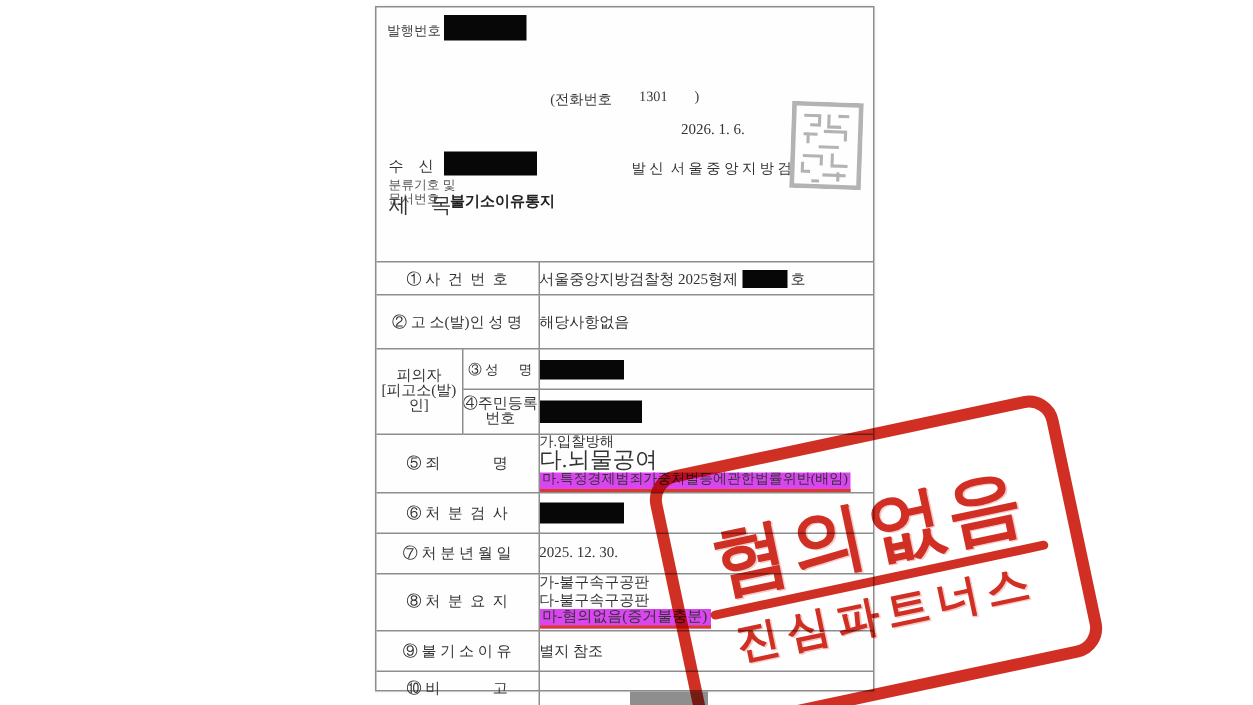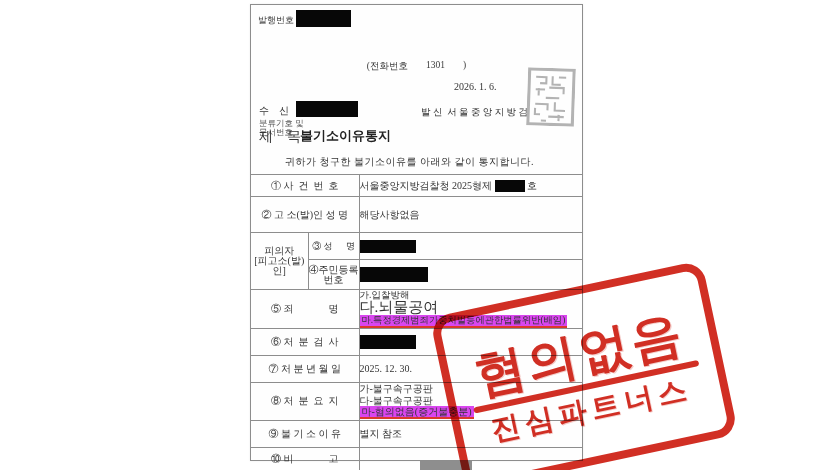--- a/index.html
+++ b/index.html
@@ -22,21 +22,21 @@
   .issue-label{left:7px;top:9px;font-size:9px;color:#444;}
   .issue-bar{left:45px;top:5px;width:55px;height:17px;}
   .doc-title{left:0;right:0;top:25px;text-align:center;font-size:17px;letter-spacing:3px;font-weight:600;color:#333;}
   .phone-row{left:0;right:0;top:55px;display:flex;justify-content:center;gap:18px;font-size:9.5px;color:#3a3a3a;text-align:center;}
   .class-block{left:8px;top:70px;font-size:8.5px;line-height:9px;color:#555;margin-top:44px;}
   .date-line{left:203px;top:76px;font-size:10px;color:#333;}
   .recv-label{left:8px;top:99px;font-size:10px;color:#333;}
   .recv-bar{left:45px;top:96px;width:62px;height:16px;}
   .sender-line{left:170px;top:101px;font-size:9.5px;color:#333;}
   .subject-label{left:8px;top:123px;font-size:14px;color:#333;}
-  .subject-value{left:49px;top:122px;font-size:13px;font-weight:bold;color:#222;}
+  .subject-value{left:49px;top:122px;font-size:10px;font-weight:bold;color:#222;}
   .intro-line{left:34px;top:150px;font-size:10px;color:#333;letter-spacing:.5px;}
   
   .seal{left:276px;top:63px;transform:rotate(2deg);opacity:.75;}
   
   .wm{left:128px;top:176px;width:150px;text-align:center;z-index:0;pointer-events:none;}
   .wm-bars{display:flex;justify-content:center;gap:7px;height:62px;}
   .wm-bars div{width:9px;background:#efefef;}
   .wm-kr{font-size:34px;font-weight:bold;color:#ebebeb;letter-spacing:4px;margin-top:2px;font-family:"Liberation Sans","DejaVu Sans",sans-serif;}
   .wm-en{font-size:7px;color:#e6e6e6;letter-spacing:2px;font-family:"Liberation Sans","DejaVu Sans",sans-serif;}
   
@@ -107,21 +107,20 @@
     <span class="abs sender-line ws">발 신  서 울 중 앙 지 방 검</span>
 
     <svg class="abs seal" width="48" height="58" viewBox="0 0 46 56">
       <rect x="1.5" y="1.5" width="43" height="53" fill="none" stroke="#9b9b9b" stroke-width="3"></rect>
       <path d="M8 9 h10 v6 h-6 M24 8 v8 h8 M37 9 h-7 M8 21 h9 M21 19 h14 v6 M11 27 v-7 M31 29 h-13 M8 35 h12 v6 M27 33 v8 h10 M13 45 h-5 v-6 M21 47 h15 M31 51 v-6 M14 51 h5" fill="none" stroke="#9b9b9b" stroke-width="2"></path>
     </svg>
 
     <span class="abs subject-label ws">제    목</span>
     <span class="abs subject-value">불기소이유통지</span>
 
-    <div class="abs intro-line">귀하가 청구한 불기소이유를 아래와 같이 통지합니다.</div>
 
     <table class="form">
       <colgroup>
           <col style="width:57px">
           <col style="width:51px">
           <col>
         </colgroup>
       <tbody>
           <tr style="height:22px">
         <td colspan="2" class="lbl"><span class="ws">① 사  건  번  호</span></td>

